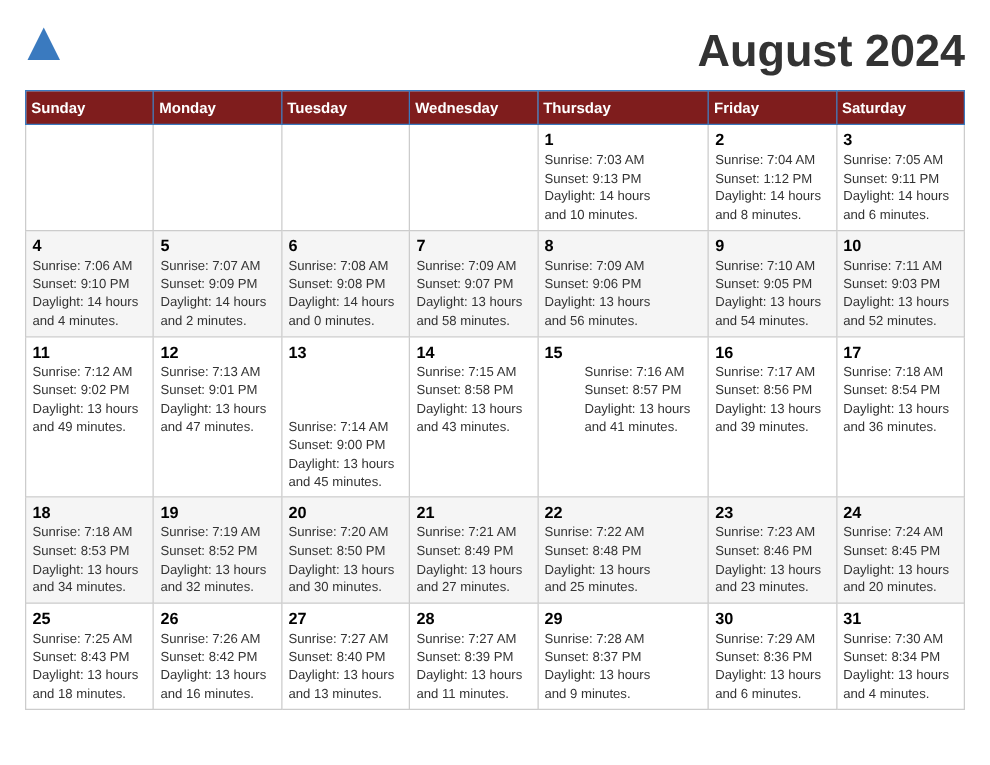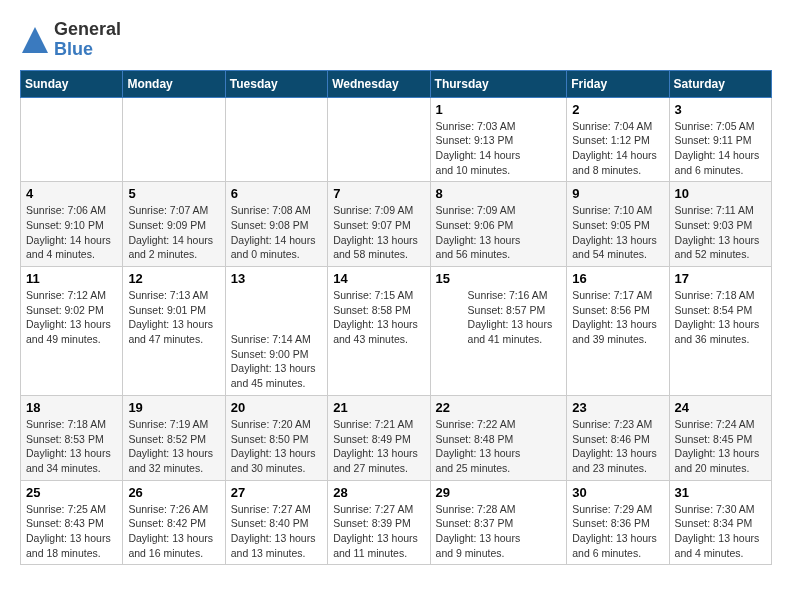--- a/index.html
+++ b/index.html
@@ -51,21 +51,21 @@
     .subtitle {
       font-size: 16px;
       color: #555;
     }
     table {
       width: 100%;
       border-collapse: collapse;
       font-size: 11px;
     }
     thead tr {
-      background-color: #0c4a6e;
+      background-color: #7f1d1d;
       color: #fff;
     }
     thead th {
       padding: 6px 4px;
       text-align: left;
       font-weight: bold;
       font-size: 12px;
       border: 1px solid #3a7abf;
     }
     tbody tr {
@@ -102,26 +102,23 @@
     .row-group-even td { background-color: #f0f0f0; }
   </style>
 </head>
 <body>
 
 <div class="header-area">
   <div class="logo">
     <svg class="logo-icon" viewBox="0 0 30 30" xmlns="http://www.w3.org/2000/svg">
       <polygon points="15,2 28,28 2,28" fill="#3a7abf"></polygon>
     </svg>
-    <div class="logo-text">
-      <span class="logo-general">General</span>
-      <span class="logo-blue">Blue</span>
-    </div>
   </div>
   <div class="title-area">
+    <div class="main-title">August 2024</div>
   </div>
 </div>
 
 <table>
   <thead>
     <tr>
       <th>Sunday</th>
       <th>Monday</th>
       <th>Tuesday</th>
       <th>Wednesday</th>

